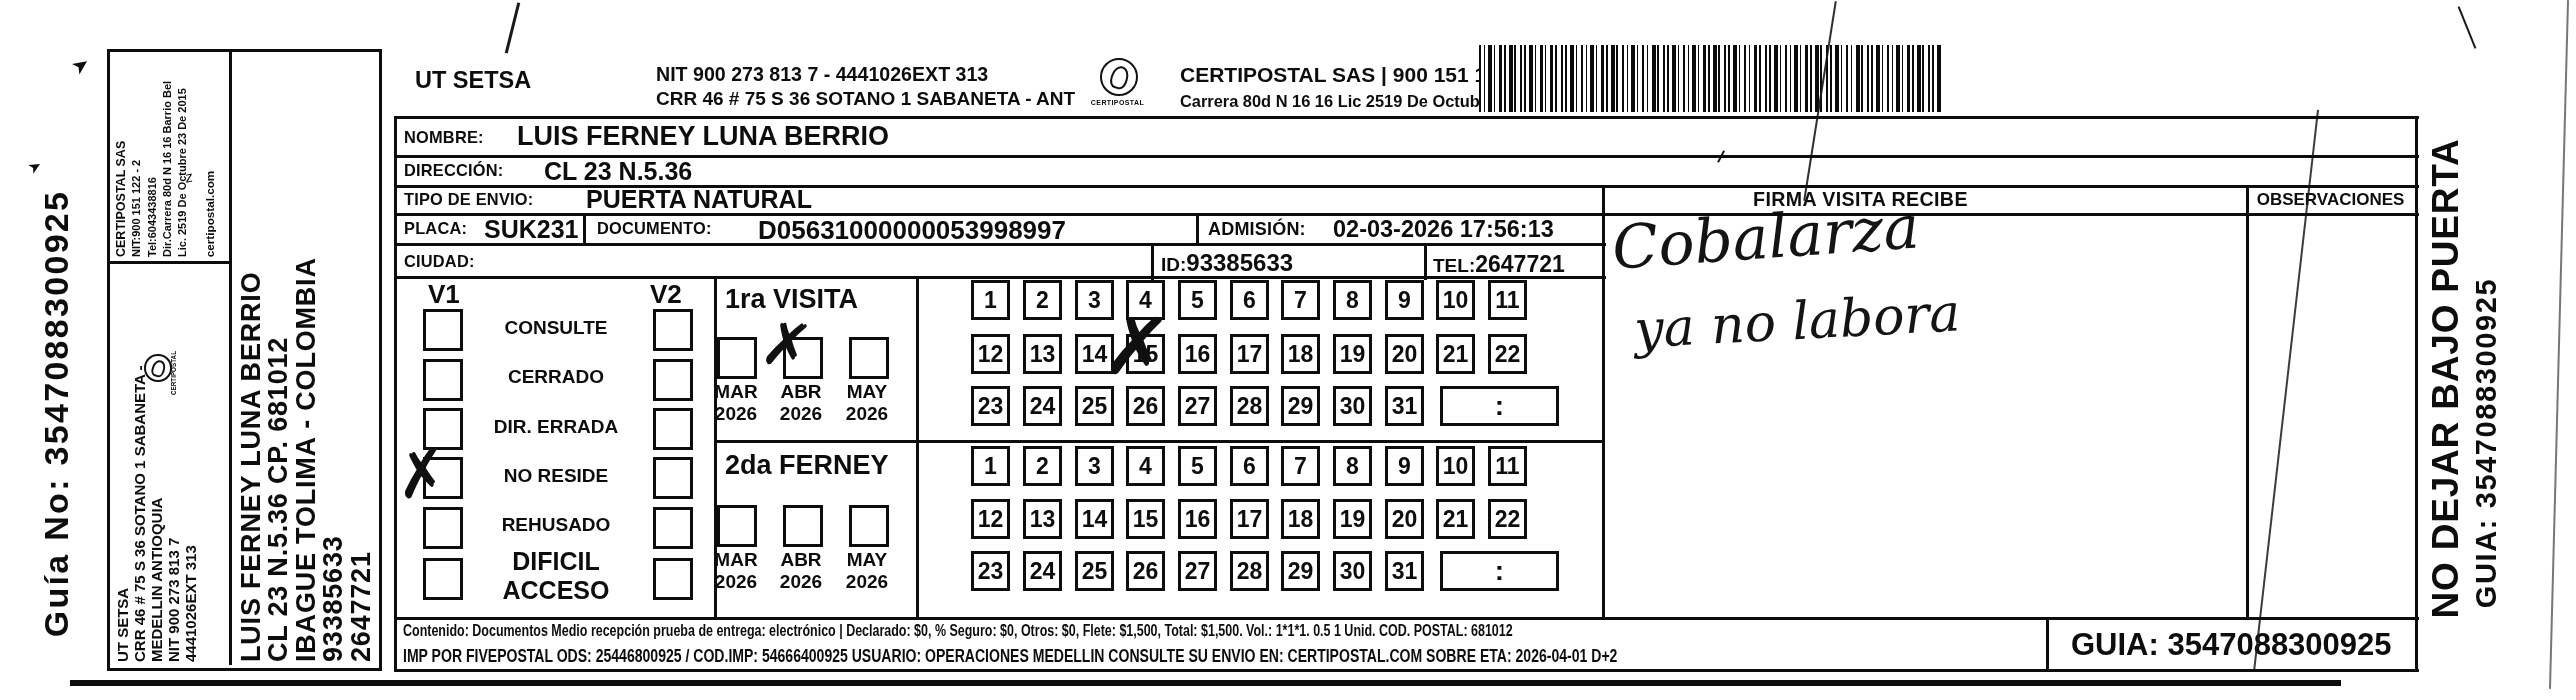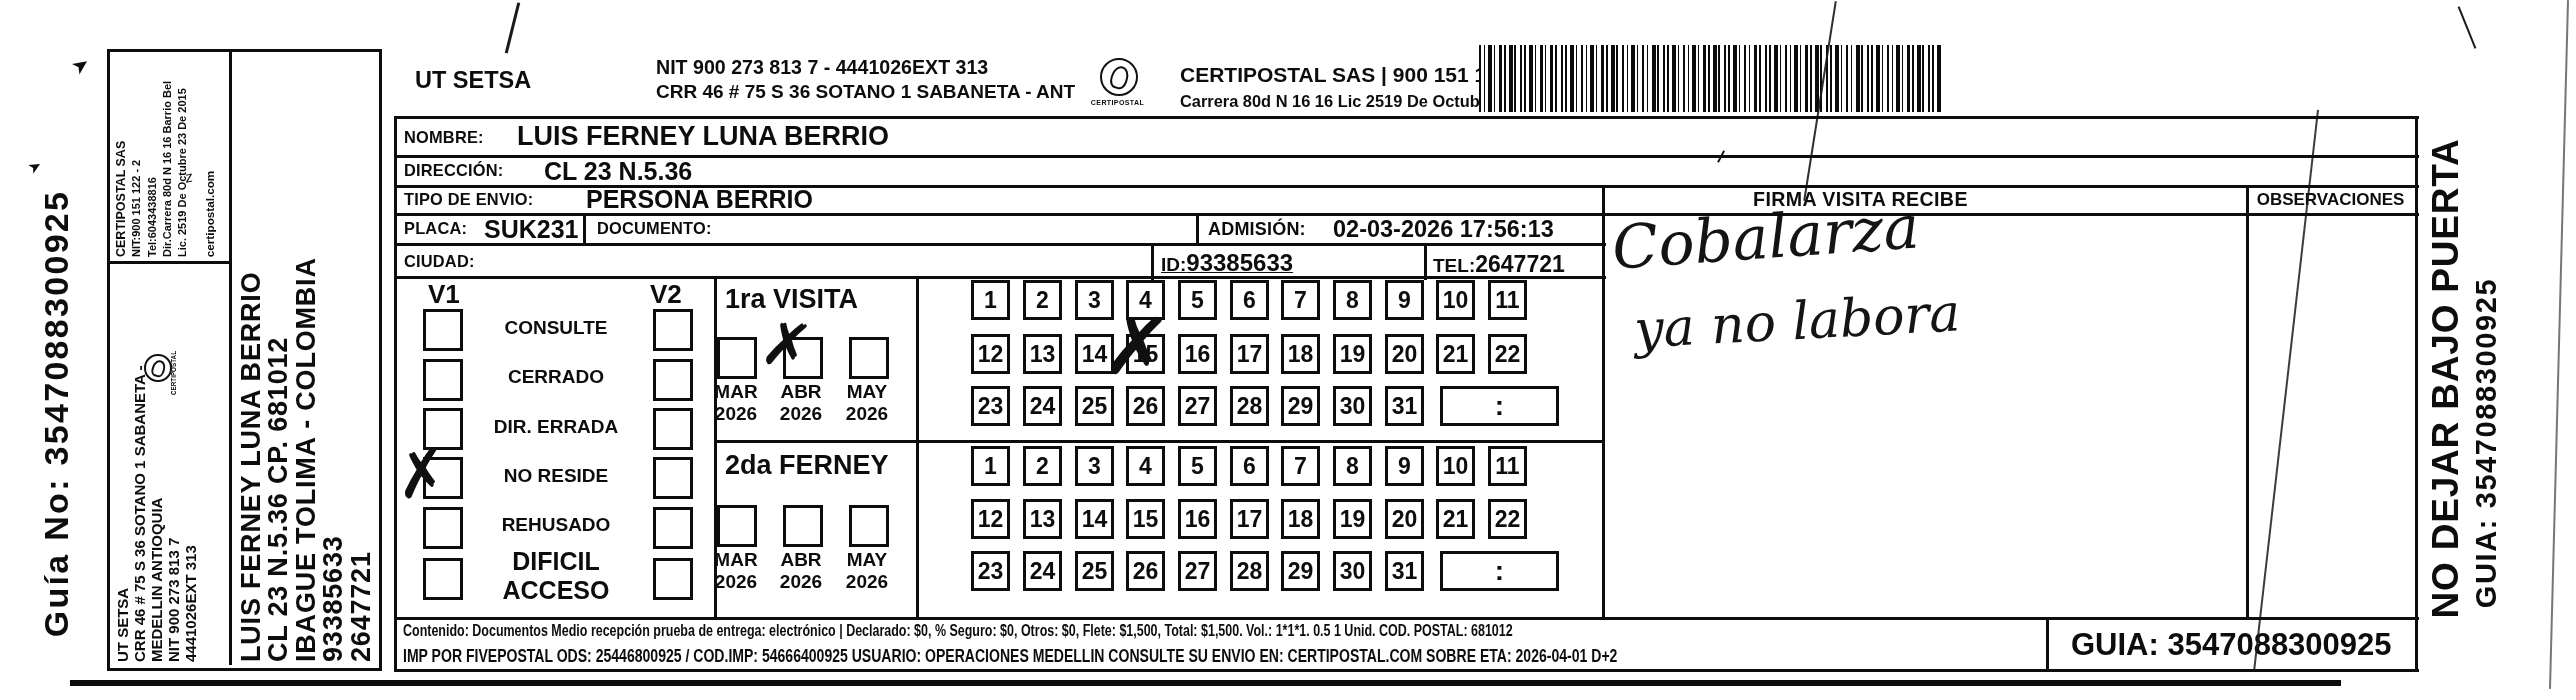--- a/index.html
+++ b/index.html
@@ -27,21 +27,21 @@
   .logo-inner{position:absolute;border:2.3px solid #111;border-radius:50% 50% 40% 40%;transform:rotate(18deg);}
   .stray{position:absolute;background:#1a1a1a;}
 </style>
 </head>
 <body>
 
 <div class="sheet" id="sheet">
 
   <div class="abs b nw" style="left:415px;top:67px;font-size:23.5px;">UT SETSA</div>
   <div class="abs" style="left:656px;top:56px;">
-    <div class="b nw" style="font-size:19.6px;">NIT 900 273 813 7 - 4441026EXT 313</div>
+    <div class="b nw" style="font-size:19.6px;margin-top:7px;">NIT 900 273 813 7 - 4441026EXT 313</div>
     <div class="b nw" style="font-size:19px;margin-top:2.3px;">CRR 46 # 75 S 36 SOTANO 1 SABANETA - ANT</div>
   </div>
 
   <div class="logo-circle" style="left:1100px;top:58px;width:34px;height:34px;">
     <div class="logo-inner" style="left:9.4px;top:6.3px;width:12.5px;height:19px;"></div>
   </div>
   <div class="abs b ctr" style="left:1084px;top:99px;width:67px;font-size:7px;letter-spacing:0.4px;">CERTIPOSTAL</div>
 
   <div class="abs" style="left:1180px;top:63px;">
     <div class="b nw" style="font-size:21px;">CERTIPOSTAL SAS | 900 151 122 - 2</div>
@@ -84,33 +84,34 @@
       <div style="font-size: 27px; line-height: 27.4px; white-space: nowrap; font-weight: 700; position: static; letter-spacing: 0.8px;">2647721</div>
     </div>
 
   <div class="abs lbl" style="left:404px;top:128px;">NOMBRE:</div>
   <div class="abs val" style="left:517px;top:121px;font-size:27px;">LUIS FERNEY LUNA BERRIO</div>
 
   <div class="abs lbl" style="left:404px;top:161px;">DIRECCIÓN:</div>
   <div class="abs val" style="left:544px;top:157px;">CL 23 N.5.36</div>
 
   <div class="abs lbl" style="left:404px;top:190px;">TIPO DE ENVIO:</div>
-  <div class="abs val" style="left:586px;top:185px;">PERSONA BERRIO</div>
+  <div class="abs val" style="left:586px;top:185px;">PUERTA NATURAL</div>
 
   <div class="abs lbl" style="left:404px;top:219px;">PLACA:</div>
   <div class="abs val" style="left:484px;top:215px;">SUK231</div>
 
   <div class="abs lbl" style="left:597px;top:219px;">DOCUMENTO:</div>
+  <div class="abs val" style="left:758px;top:215px;font-size:26px;">D05631000000053998997</div>
 
   <div class="abs lbl" style="left:1208px;top:219px;font-size:18px;">ADMISIÓN:</div>
   <div class="abs val" style="left:1333px;top:216px;font-size:23.5px;">02-03-2026 17:56:13</div>
 
   <div class="abs lbl" style="left:404px;top:252px;">CIUDAD:</div>
 
-  <div class="abs nw" style="left:1161px;top:249px;text-decoration:underline;">
+  <div class="abs nw" style="left:1161px;top:249px;">
     <span class="b" style="font-size:19px;">ID:</span><span class="b" style="font-size:24px;">93385633</span>
   </div>
   <div class="abs nw" style="left:1433px;top:251px;">
     <span class="b" style="font-size:19px;">TEL:</span><span class="b" style="font-size:23px;">2647721</span>
   </div>
 
   <div class="abs b" style="left:428px;top:279px;font-size:26px;">V1</div>
   <div class="abs b" style="left:650px;top:279px;font-size:26px;">V2</div>
 
   <div class="abs b nw" style="left:725px;top:284px;font-size:27px;">1ra VISITA</div>

